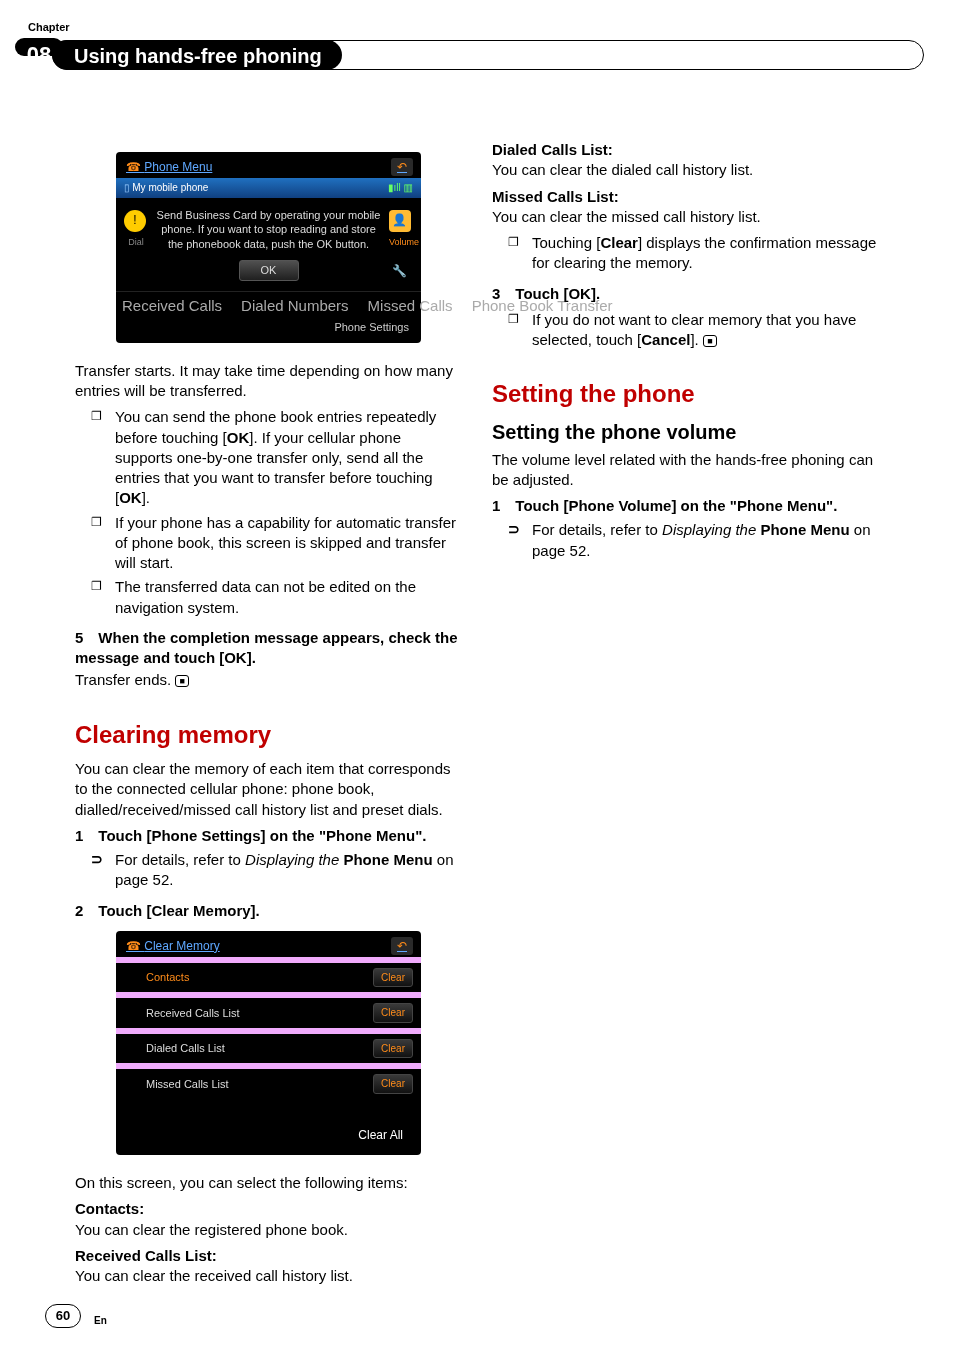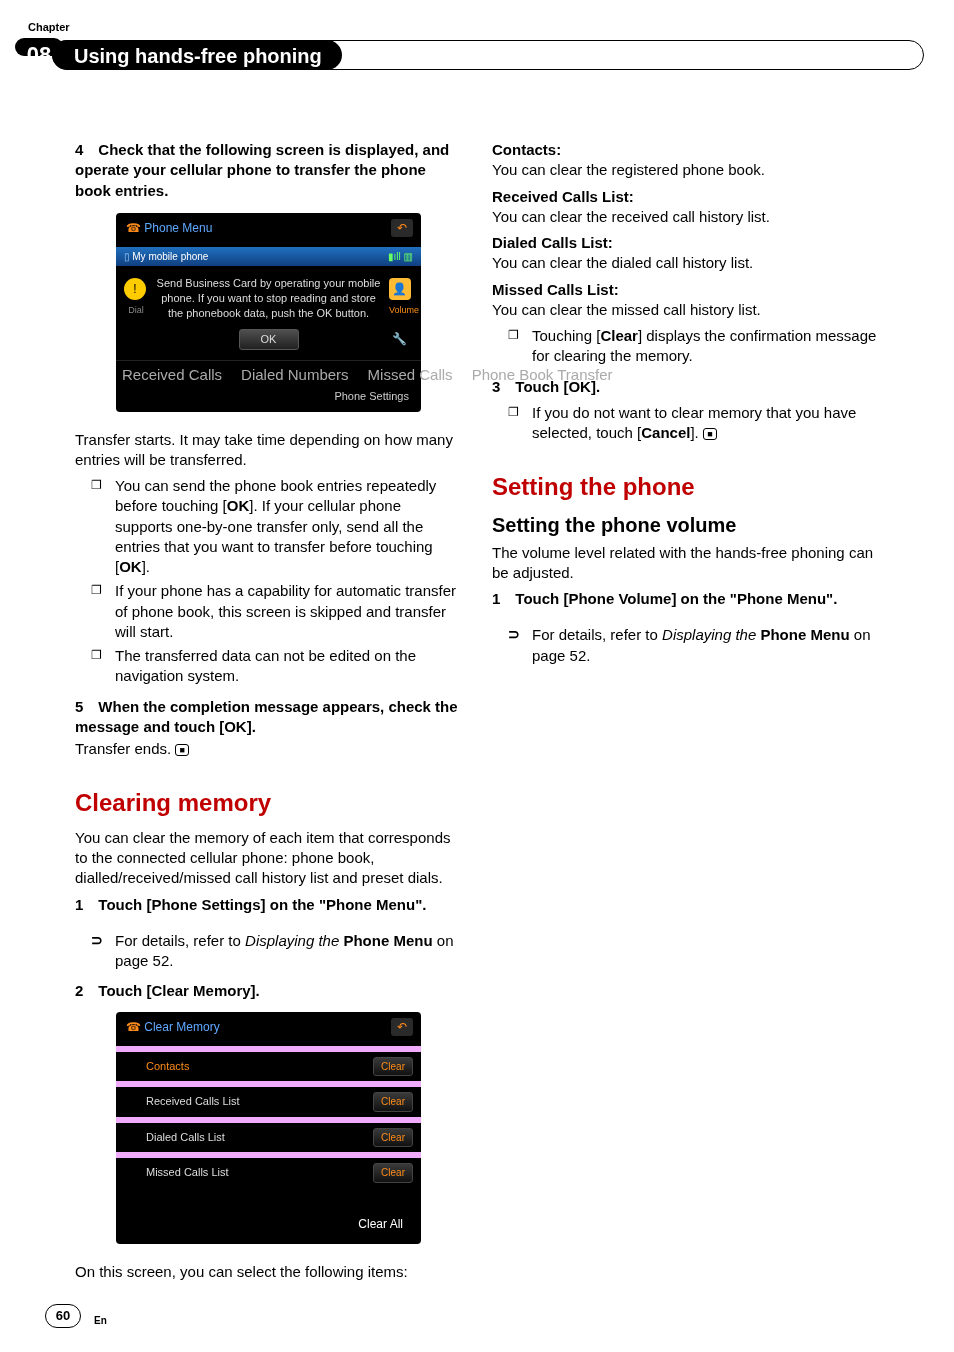--- a/index.html
+++ b/index.html
@@ -78,26 +78,27 @@
   .screenshot {
     width: 305px;
     margin: 12px auto 18px auto;
     background: #000;
     border-radius: 4px;
     padding: 0 0 8px 0;
     font-size: 11px;
     color: #ddd;
   }
   .ss-title {
-    padding: 6px 8px 10px 10px;
+    padding: 6px 8px 2px 10px;
     font-size: 12px;
     color: #5fa8ff;
     display: flex;
     justify-content: space-between;
     align-items: center;
+    text-decoration: underline;
   }
   .ss-title-icon {
     width: 22px; height: 18px;
     background: #2a2a2a;
     border-radius: 3px;
     display: flex; align-items: center; justify-content: center;
     color: #ff8c1a;
   }
   .ss-sub {
     background: linear-gradient(#2070c0,#104080);
@@ -155,21 +156,21 @@
   .ss-bottom { text-align: right; padding: 2px 12px 0 2px; font-size: 11px; color:#ccc;}
   .note-list { margin: 6px 0 10px 40px; }
   .note-list li { list-style: none; position: relative; margin-bottom: 4px; padding-left: 0; }
   .note-list li::before {
     content: "❐";
     position: absolute;
     left: -24px;
     top: 1px;
     font-size: 12px;
   }
-  .ref-list { margin: 16px 0 10px 40px; }
+  .ref-list { margin: 4px 0 10px 40px; }
   .ref-list li { list-style: none; position: relative; margin-bottom: 2px; }
   .ref-list li::before {
     content: "⊃";
     position: absolute;
     left: -24px;
     top: 0;
     font-size: 14px;
     font-weight: bold;
   }
   .body-text { margin-bottom: 6px; }
@@ -254,23 +255,20 @@
 
 <div class="chapter-label">Chapter</div>
 <div class="header-row">
   <div class="title-outline"></div>
   <div class="chapter-badge">08</div>
   <div class="title-pill">Using hands-free phoning</div>
 </div>
 
 <div class="content">
 
-  <div class="nobreak">
-    <p class="step">4 Check that the following screen is displayed, and operate your cellular phone to transfer the phone book entries.</p>
-  </div>
 
   <div class="screenshot nobreak">
     <div class="ss-title">
       <span><span style="color:#ff8c1a;">☎ </span><span>Phone Menu</span></span>
       <span class="ss-title-icon">↶</span>
     </div>
     <div class="ss-sub">
       <span><span style="color:#9cf;">▯ </span><span>My mobile phone</span></span>
       <span style="color:#6f6;">▮ıll ▥</span>
     </div>

